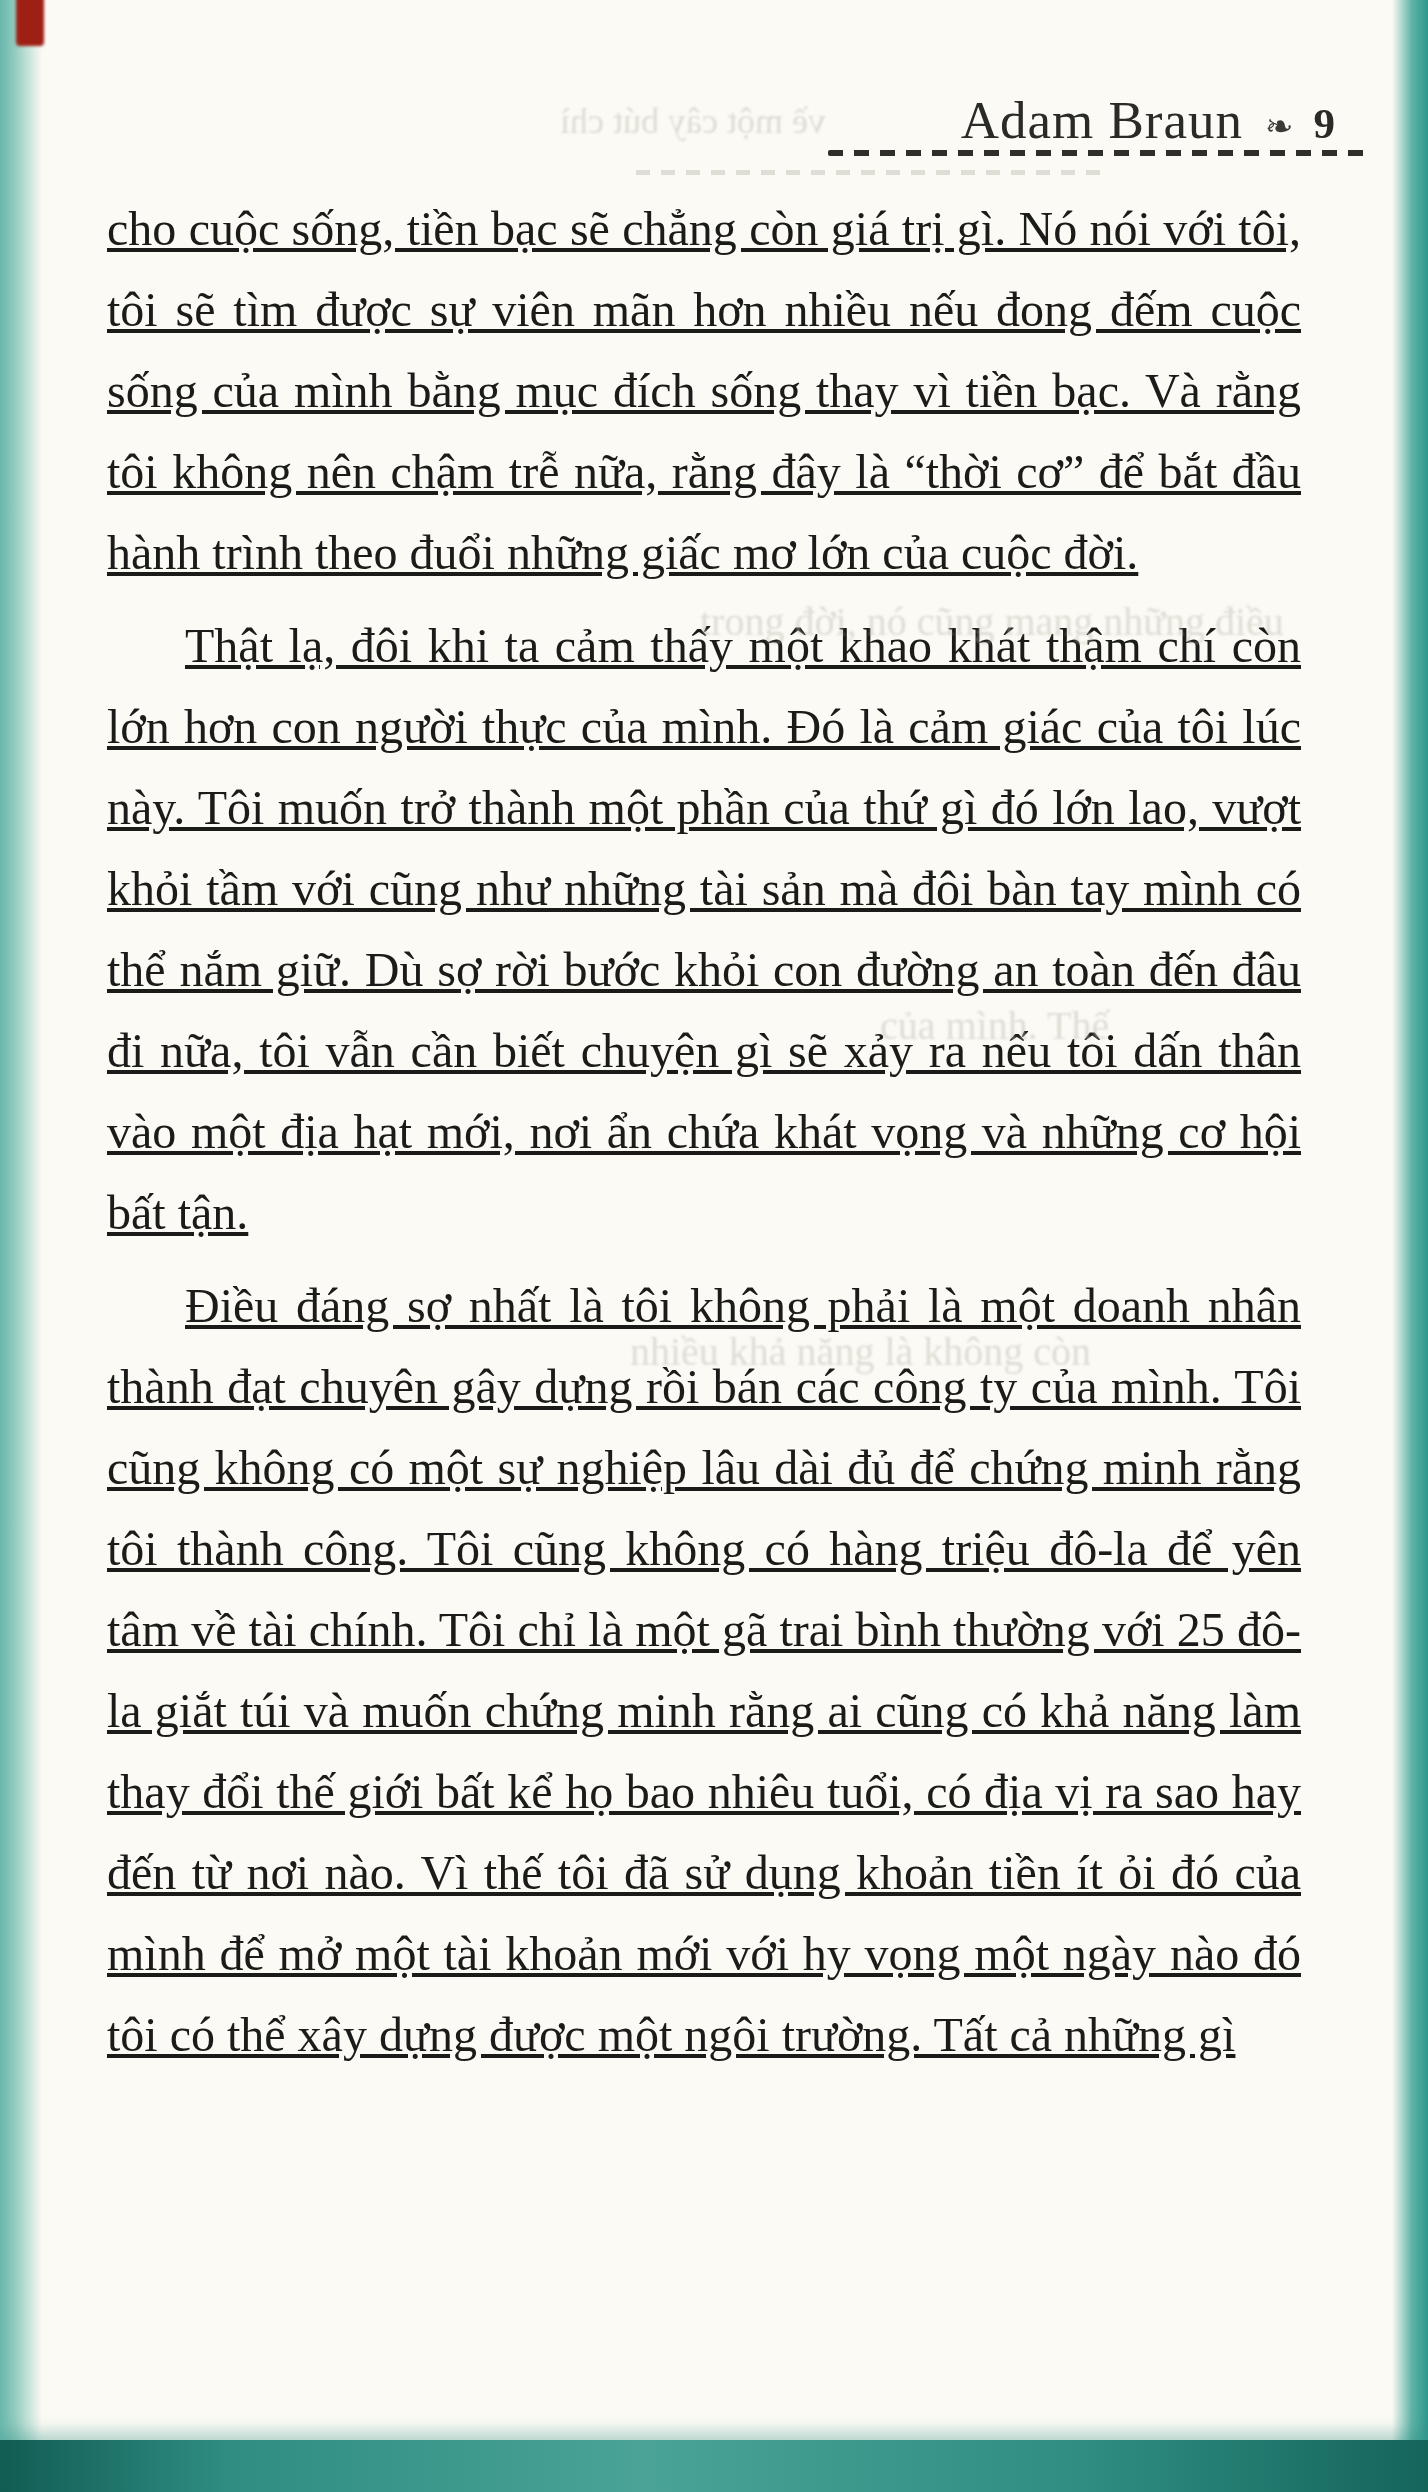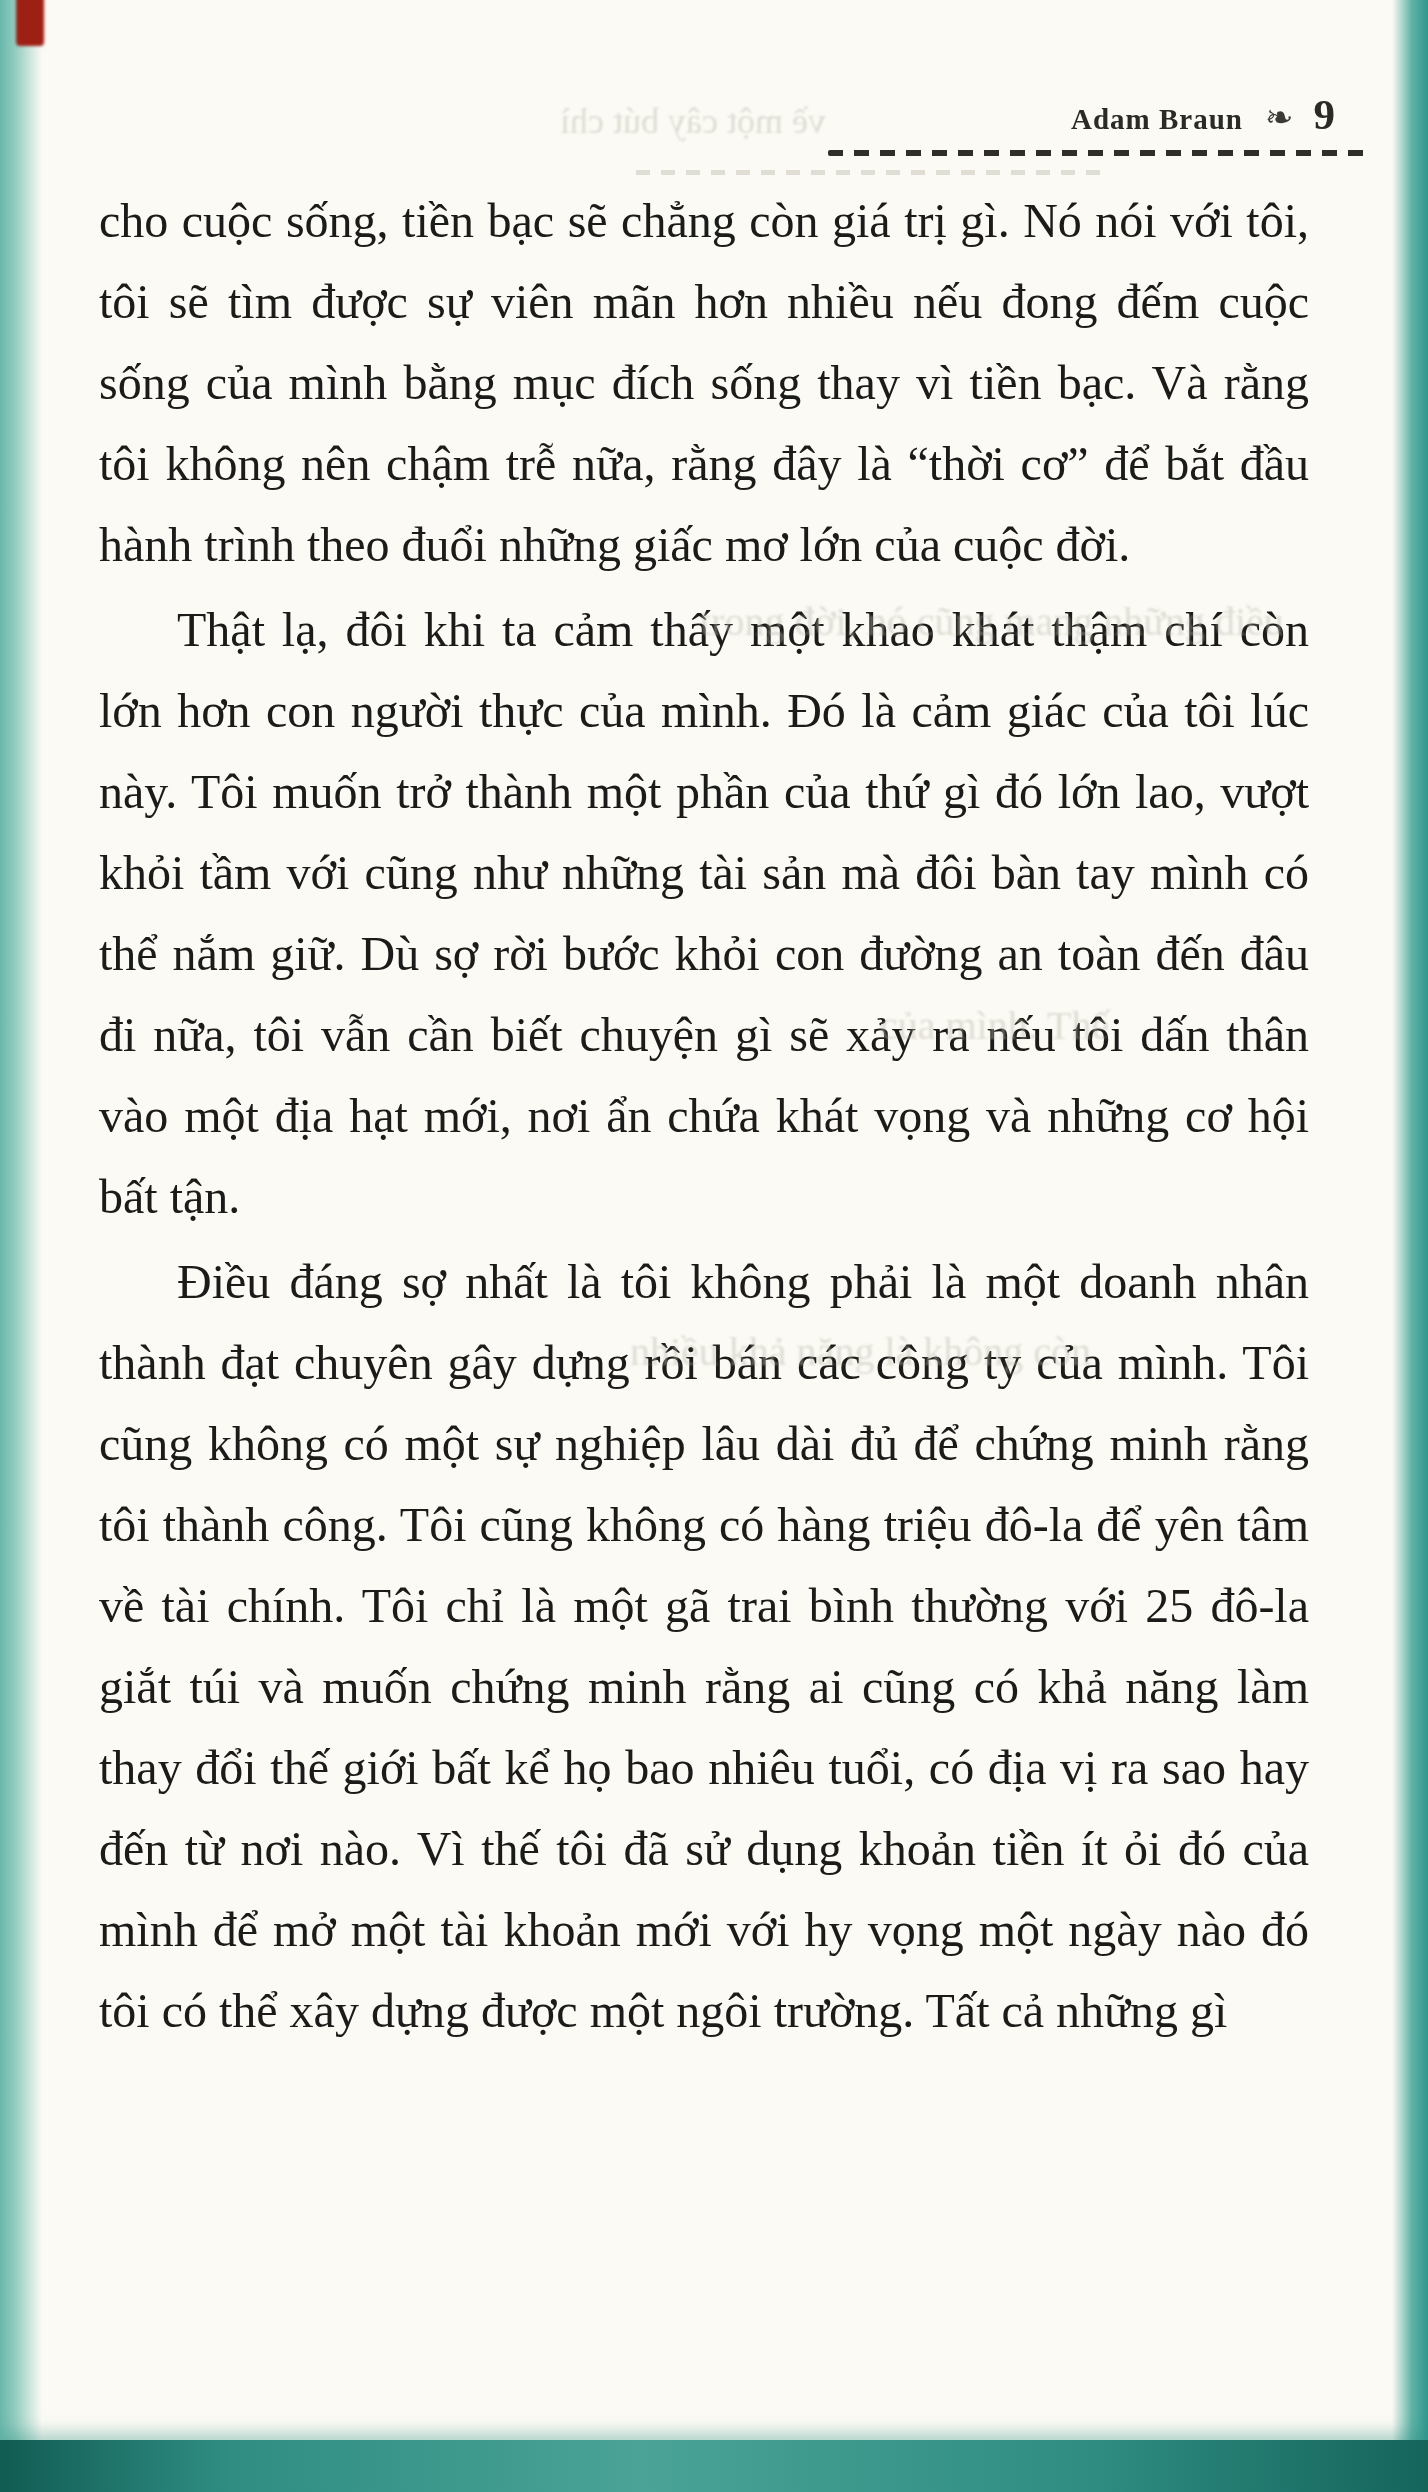--- a/index.html
+++ b/index.html
@@ -44,22 +44,22 @@
 
   
   .header-row {
     position: absolute;
     top: 90px; left: 95px; width: 1240px;
     text-align: right;
     white-space: nowrap;
     color: #2a2a27;
   }
   .author {
-    font-size: 29px;
-    font-weight: bold;
+    font-size: 53px;
+    font-weight: normal;
     letter-spacing: 1px;
   }
   .fleuron {
     font-size: 34px;
     margin: 0 16px 0 18px;
     color: #3a3a36;
   }
   .pagenum {
     font-size: 43px;
     font-weight: bold;
@@ -105,21 +105,21 @@
   
   .body-text {
     position: absolute;
     top: 176px; left: 95px;
     width: 1218px;
     font-size: 48px;
     line-height: 81px;
     color: #1b1b19;
     text-align: justify;
   }
-  .para { margin: 4px; }
+  .para { margin: 12px; text-decoration: underline; }
   .para.indent { text-indent: 78px; }
 </style>
 </head>
 <body>
 
 <div class="page">
 
   <div class="edge-left"></div>
   <div class="edge-right"></div>
   <div class="edge-bottom"></div>

